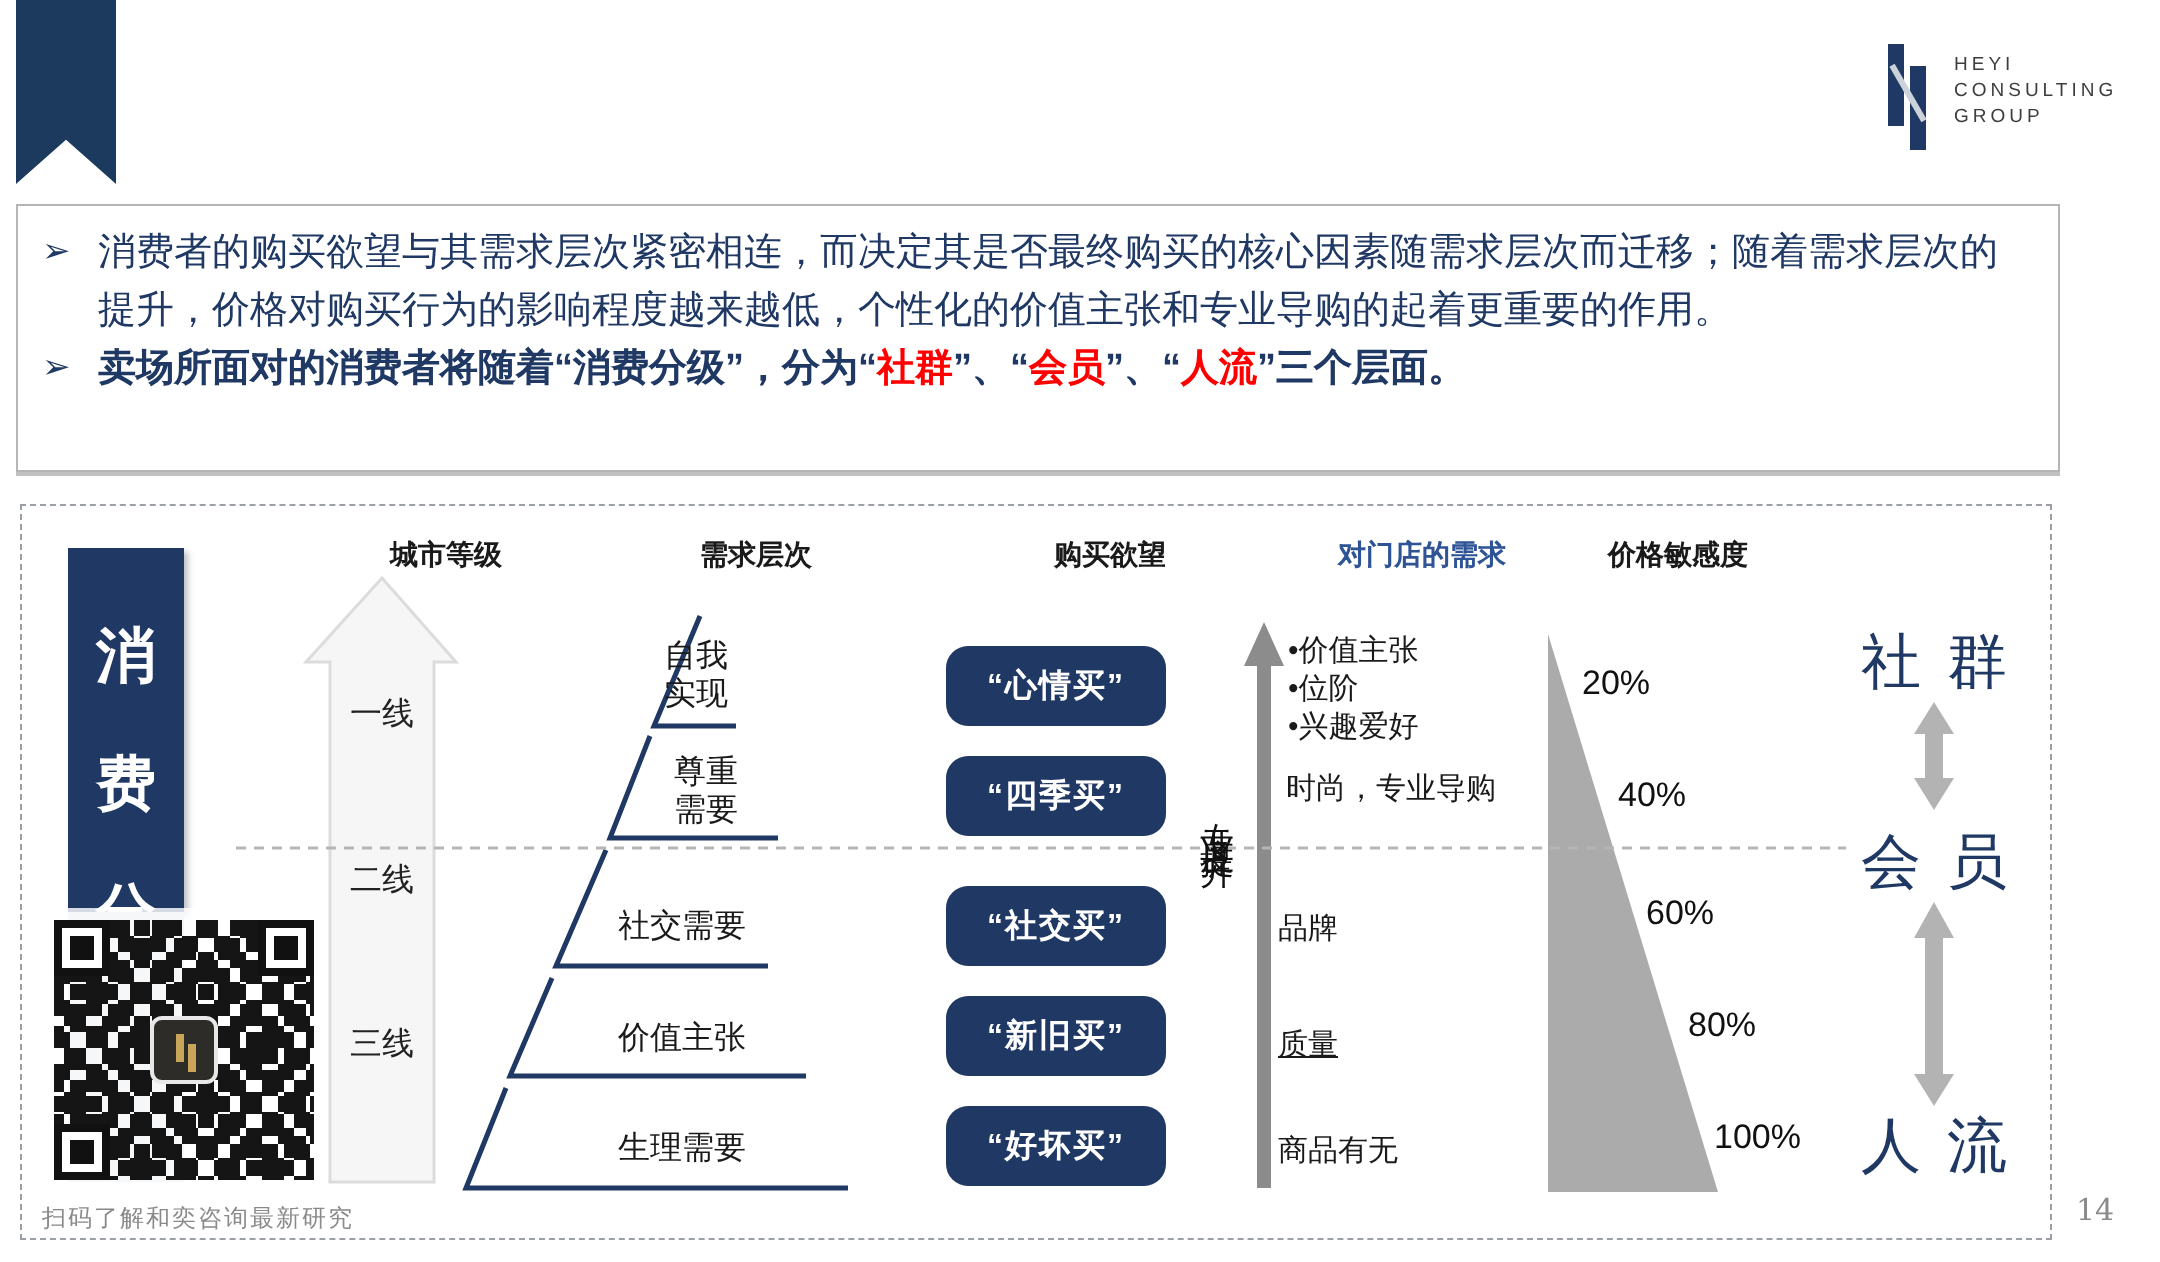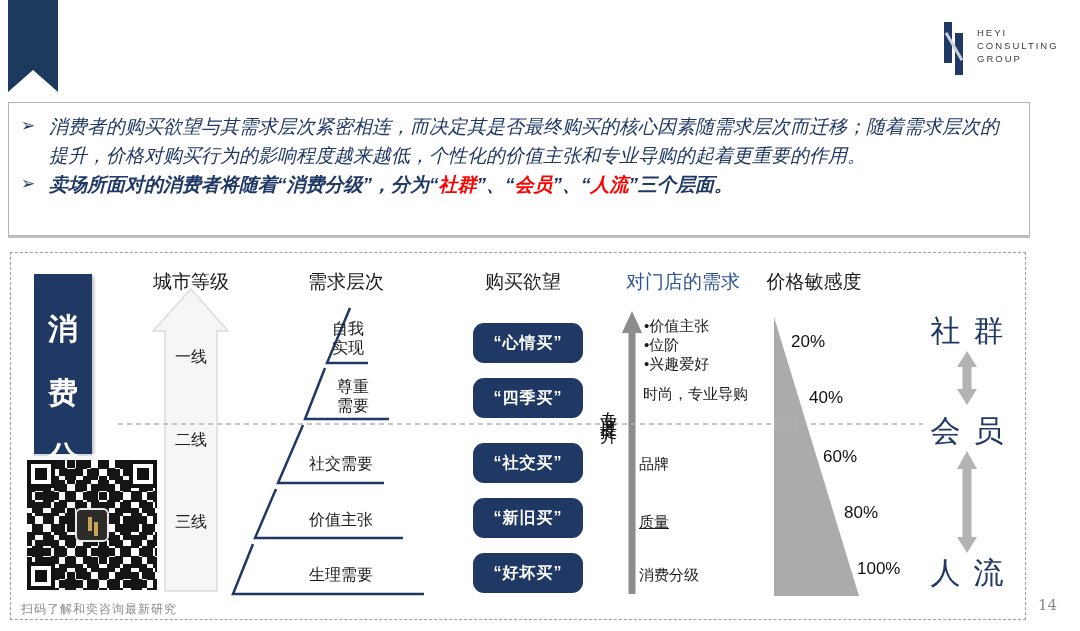--- a/index.html
+++ b/index.html
@@ -24,30 +24,30 @@
   .logo-slash { position:absolute; left:-3px; top:23px; width:32px; height:3px; background:#ccd2da; transform:rotate(60deg); }
   .logo-text { position:absolute; left:36px; top:6px; font-size:9.5px; line-height:13px; letter-spacing:2px; color:#3d3d3d; font-weight:500; }
   
   .summary {
     position:absolute; left:8px; top:102px; width:1022px; height:134px; background:#fff;
     border:1px solid #b5b5b5; box-shadow:0 2px 0 rgba(140,140,140,.55);
     padding:9px 14px 0 12px;
   }
   .bullet-row { display:flex; }
   .bullet-marker { flex:0 0 28px; color:#1F3864; font-size:17px; padding-top:3px; }
-  .bullet-text { font-size:19px; line-height:29px; color:#1F3864;font-style:italic; }
+  .bullet-text { font-size:19px; line-height:29px; color:#1F3864; }
   .bullet-text.bold { font-weight:bold; }
   .red { color:#FF0000; }
   
   .diagram {
     position:absolute; left:10px; top:252px; width:1016px; height:368px;
     border:1.5px dashed #9aa0a6;
   }
   .overlay-svg { position:absolute; left:0; top:0; pointer-events:none; }
-  .col-header { position:absolute; top:16px; font-size:19px; font-weight:400; color:#1a1a1a; text-align:center; }
+  .col-header { position:absolute; top:16px; font-size:14px; font-weight:700; color:#1a1a1a; text-align:right; }
   .col-header.blue { color:#2F5496; }
   
   .banner {
     position:absolute; left:23px; top:21px; width:58px; height:182px; background:#203864;
     overflow:hidden; display:flex; flex-direction:column; align-items:center;
     padding-top:40px; gap:34px; box-shadow:2px 2px 3px rgba(0,0,0,.25);
   }
   .banner span { color:#fff; font-size:30px; font-weight:bold; line-height:30px; }
   .banner-strip { position:absolute; left:23px; top:203px; width:58px; height:135px; background:#c9cfdd; }
   .qr {
@@ -210,21 +210,21 @@
     <div class="prof-axis">专业度提升</div>
 
     <div class="demand demand-list" style="left:633px; top:63px;">
       <div>•价值主张</div>
       <div>•位阶</div>
       <div>•兴趣爱好</div>
     </div>
     <div class="demand" style="left:632px; top:132px;">时尚，专业导购</div>
     <div class="demand" style="left:628px; top:202px;">品牌</div>
     <div class="demand" style="left:628px; top:260px;text-decoration:underline;">质量</div>
-    <div class="demand" style="left:628px; top:313px;">消费分级</div>
+    <div class="demand" style="left:628px; top:313px;">商品有无</div>
 
     <div class="pct" style="left:780px; top:79px;">20%</div>
     <div class="pct" style="left:798px; top:135px;">40%</div>
     <div class="pct" style="left:812px; top:194px;">60%</div>
     <div class="pct" style="left:833px; top:250px;">80%</div>
     <div class="pct" style="left:846px; top:306px;">100%</div>
 
     <div class="consumer-tier" style="left:896px; top:58px;">社群</div>
     <div class="consumer-tier" style="left:896px; top:158px;">会员</div>
     <div class="consumer-tier" style="left:896px; top:300px;">人流</div>

